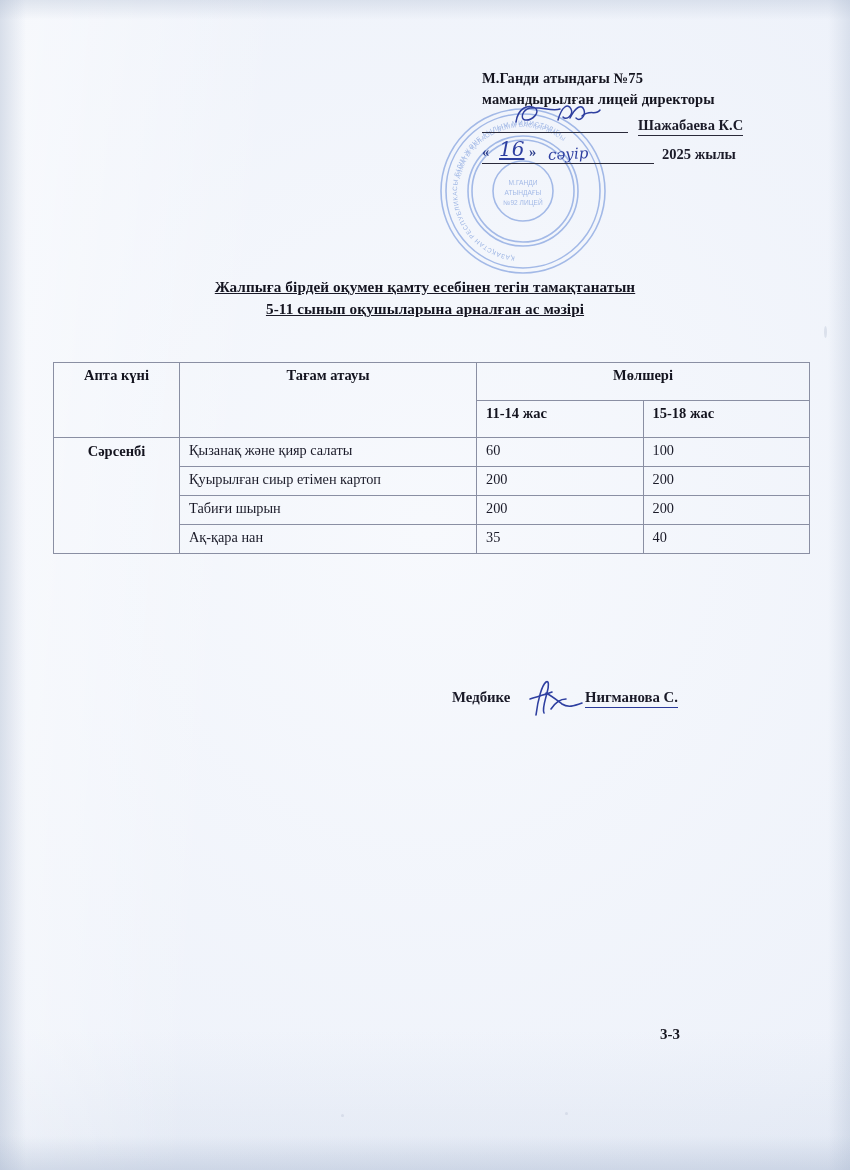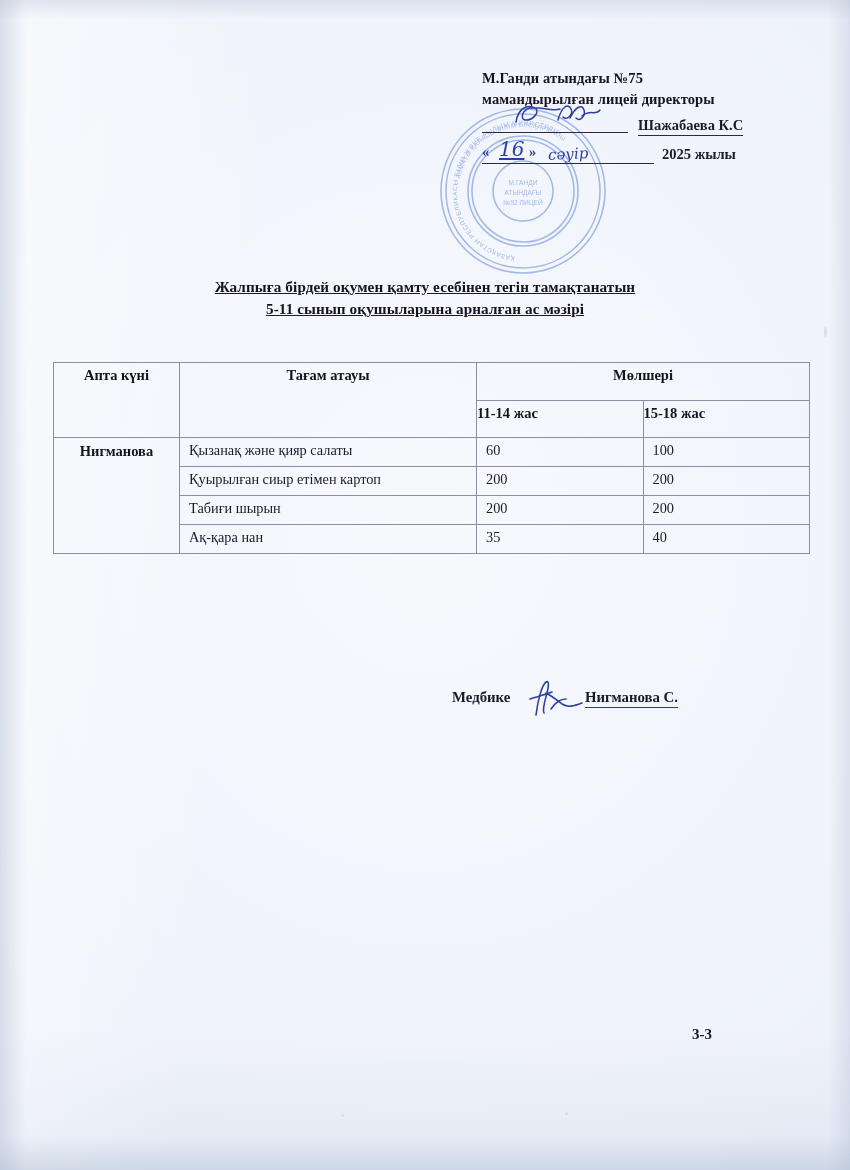--- a/index.html
+++ b/index.html
@@ -209,21 +209,21 @@
     color: #14141f;
     height: 28px;
     padding: 4px 6px 5px 6px;
   }
   th.col-day   { width: 113px; }
   th.col-dish  { width: 284px; }
   th.col-amt   { width: 320px; }
 
   th.sub-head {
     text-align: left;
-    padding-left: 0;
+    padding-left: 9px;
     font-size: 14.5px;
     height: 27px;
   }
   .sub-11 { width: 157px; }
   .sub-15 { width: 163px; }
 
   td.day-cell {
     font-weight: bold;
     font-size: 14.5px;
     text-align: center;
@@ -280,21 +280,20 @@
   }
 
   
   .page-number {
     position: absolute;
     left: 660px;
     top: 1026px;
     font-weight: bold;
     font-size: 15px;
     color: #15151f;
-    margin-left: 32px;
   }
 
   
   .speck {
     position: absolute;
     background: #c6cedd;
     border-radius: 50%;
     opacity: 0.5;
   }
 </style>
@@ -367,21 +366,21 @@
         <th class="col-dish" rowspan="2">Тағам атауы</th>
         <th class="col-amt" colspan="2">Мөлшері</th>
       </tr>
       <tr>
         <th class="sub-head sub-11">11-14 жас</th>
         <th class="sub-head sub-15">15-18 жас</th>
       </tr>
     </thead>
     <tbody>
       <tr>
-        <td class="day-cell" rowspan="4">Нигманова</td>
+        <td class="day-cell" rowspan="4">Сәрсенбі</td>
         <td class="dish-cell">Қызанақ және қияр салаты</td>
         <td class="num-cell">60</td>
         <td class="num-cell">100</td>
       </tr>
       <tr>
         <td class="dish-cell">Қуырылған сиыр етімен картоп</td>
         <td class="num-cell">200</td>
         <td class="num-cell">200</td>
       </tr>
       <tr>

